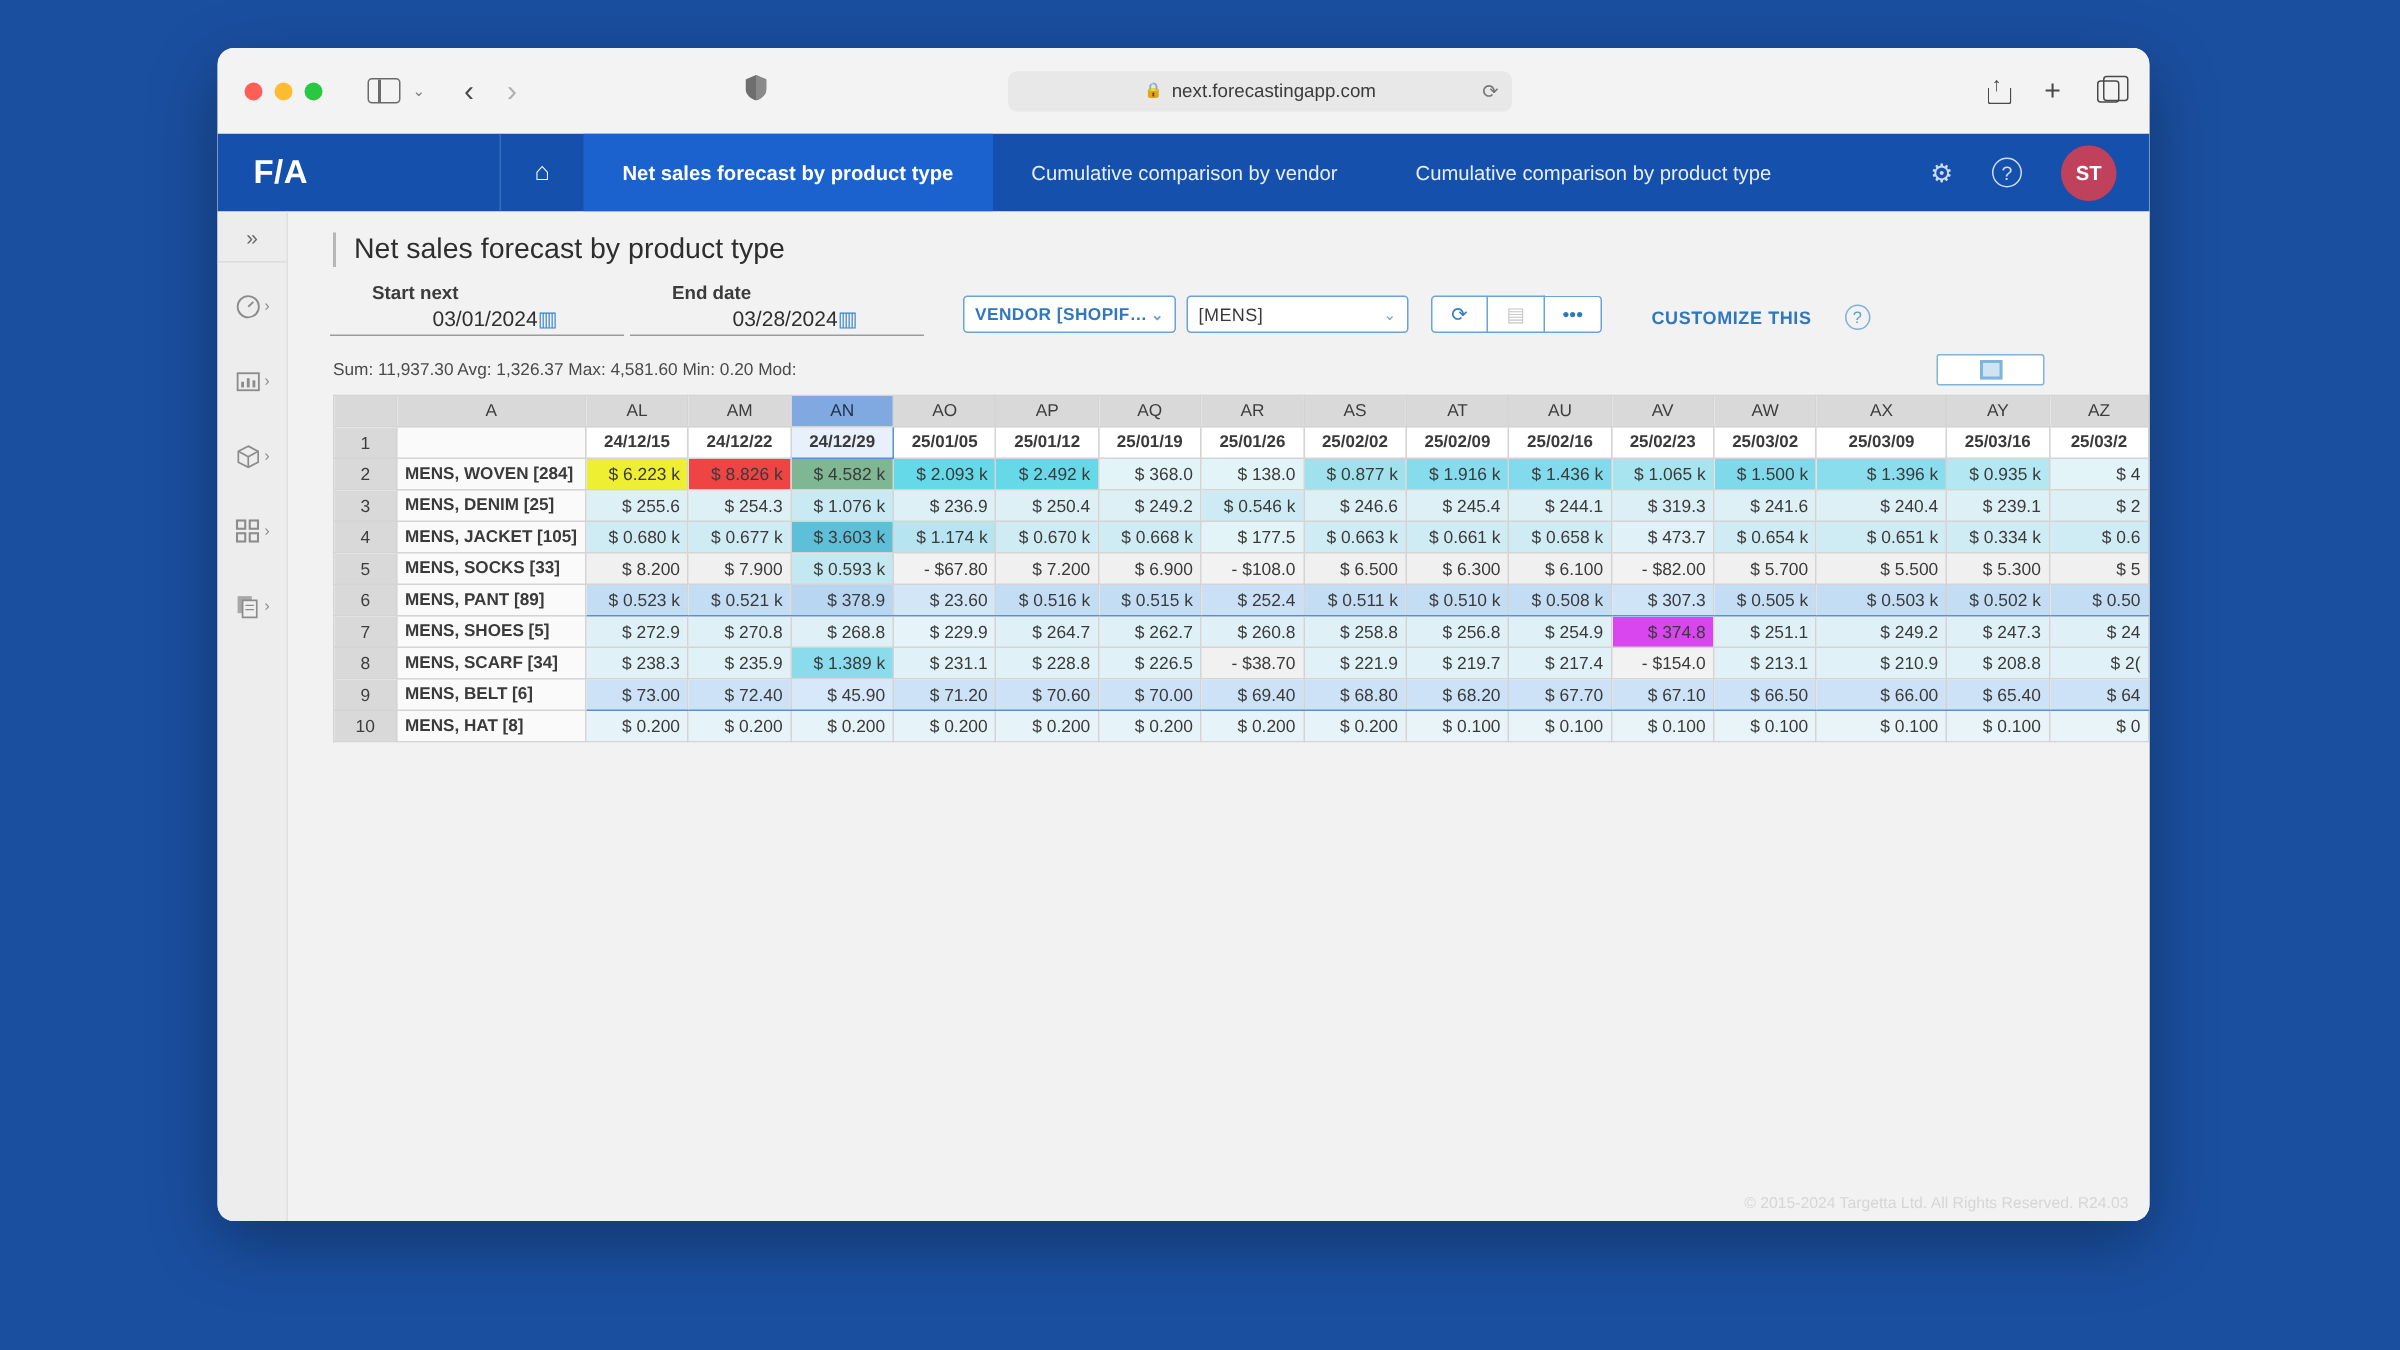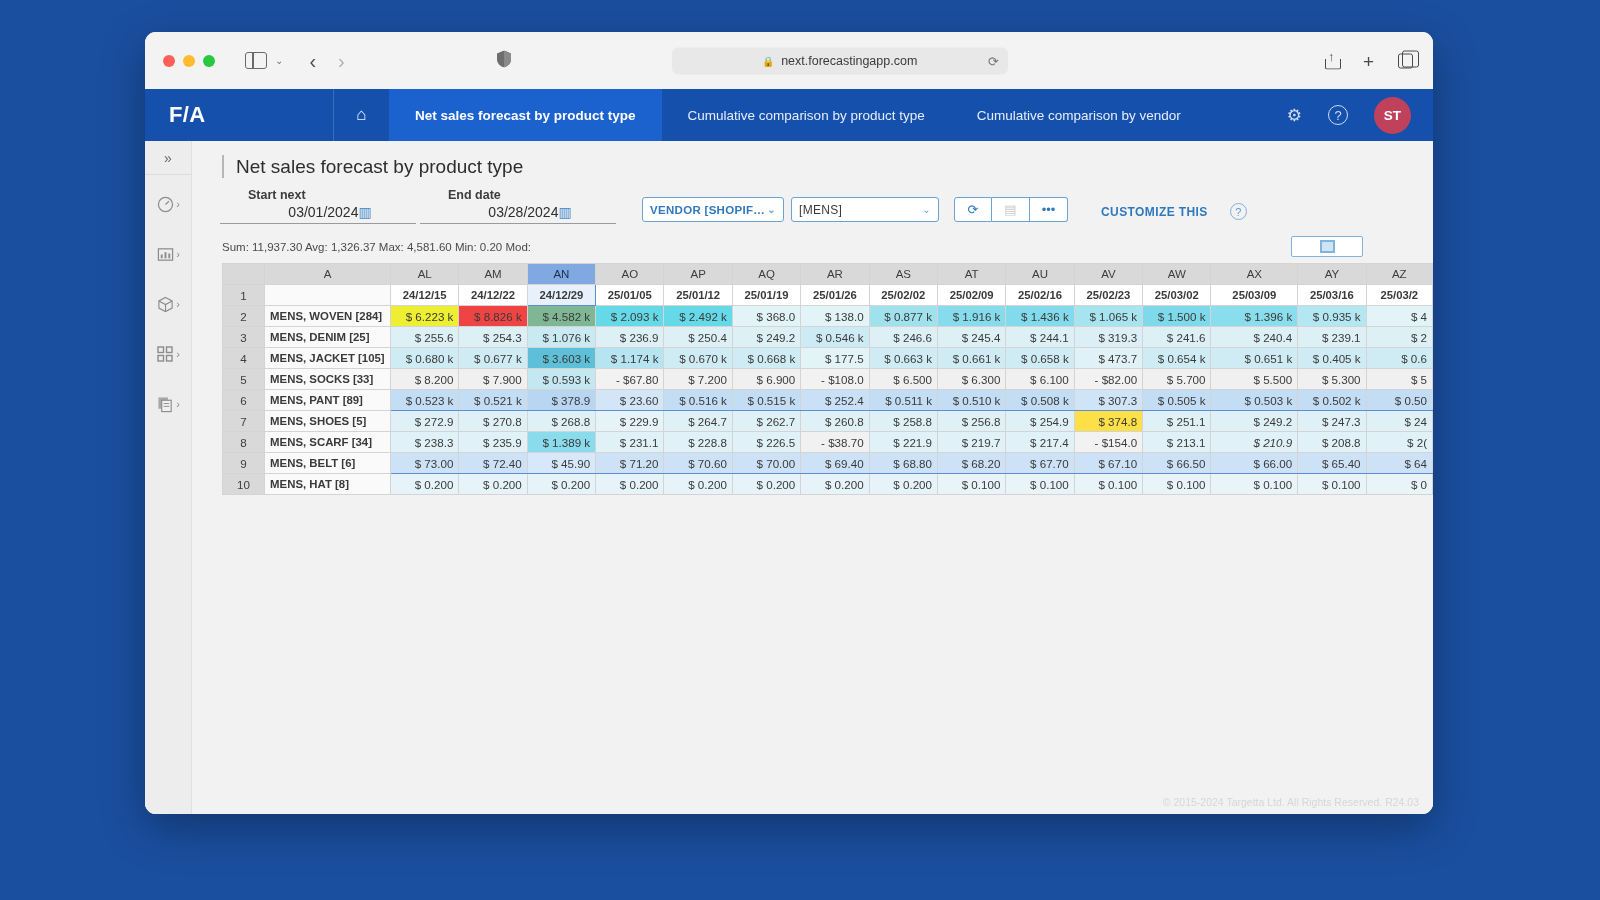--- a/index.html
+++ b/index.html
@@ -242,24 +242,24 @@
 
       <div class="appbar">
         <div class="brand">F/A</div>
         <div class="home-tab">
           <span class="home-ic">⌂</span>
         </div>
         <div class="navtab active">
           <span>Net sales forecast by product type</span>
         </div>
         <div class="navtab">
-          <span>Cumulative comparison by product type</span>
+          <span>Cumulative comparison by vendor</span>
         </div>
         <div class="navtab">
-          <span>Cumulative comparison by vendor</span>
+          <span>Cumulative comparison by product type</span>
         </div>
         <div class="appbar-spacer"></div>
         <div class="appbar-right">
           <span class="gear-ic">⚙</span>
           <span class="help-ic">?</span>
           <div class="avatar">ST</div>
         </div>
       </div>
 
       <div class="body-row">
@@ -466,21 +466,21 @@
                     <td class="num" style="background: rgb(182, 228, 240);">$ 1.174 k</td>
                     <td class="num" style="background: rgb(207, 236, 244);">$ 0.670 k</td>
                     <td class="num" style="background: rgb(207, 236, 244);">$ 0.668 k</td>
                     <td class="num" style="background: rgb(226, 244, 248);">$ 177.5</td>
                     <td class="num" style="background: rgb(207, 236, 244);">$ 0.663 k</td>
                     <td class="num" style="background: rgb(207, 236, 244);">$ 0.661 k</td>
                     <td class="num" style="background: rgb(207, 236, 244);">$ 0.658 k</td>
                     <td class="num" style="background: rgb(224, 242, 247);">$ 473.7</td>
                     <td class="num" style="background: rgb(207, 236, 244);">$ 0.654 k</td>
                     <td class="num" style="background: rgb(207, 236, 244);">$ 0.651 k</td>
-                    <td class="num" style="background: rgb(207, 236, 244);">$ 0.405 k</td>
+                    <td class="num" style="background: rgb(207, 236, 244);">$ 0.334 k</td>
                     <td class="num" style="background: rgb(207, 236, 244);">$ 0.6</td>
                   </tr>
                   <tr>
                     <td class="rowhdr">5</td>
                     <td class="namecell">MENS, SOCKS [33]</td>
                     <td class="num" style="background: rgb(240, 240, 240);">$ 8.200</td>
                     <td class="num" style="background: rgb(240, 240, 240);">$ 7.900</td>
                     <td class="num selcol-cell" style="background: rgb(196, 232, 242);">$ 0.593 k</td>
                     <td class="num" style="background: rgb(242, 242, 242);">- $67.80</td>
                     <td class="num" style="background: rgb(240, 240, 240);">$ 7.200</td>
@@ -520,42 +520,42 @@
                     <td class="num" style="background: rgb(223, 241, 247);">$ 272.9</td>
                     <td class="num" style="background: rgb(223, 241, 247);">$ 270.8</td>
                     <td class="num selcol-cell" style="background: rgb(223, 241, 247);">$ 268.8</td>
                     <td class="num" style="background: rgb(230, 244, 249);">$ 229.9</td>
                     <td class="num" style="background: rgb(223, 241, 247);">$ 264.7</td>
                     <td class="num" style="background: rgb(223, 241, 247);">$ 262.7</td>
                     <td class="num" style="background: rgb(223, 241, 247);">$ 260.8</td>
                     <td class="num" style="background: rgb(223, 241, 247);">$ 258.8</td>
                     <td class="num" style="background: rgb(223, 241, 247);">$ 256.8</td>
                     <td class="num" style="background: rgb(223, 241, 247);">$ 254.9</td>
-                    <td class="num" style="background: #fde047;">$ 374.8</td>
+                    <td class="num" style="background: #d946ef;">$ 374.8</td>
                     <td class="num" style="background: rgb(223, 241, 247);">$ 251.1</td>
                     <td class="num" style="background: rgb(223, 241, 247);">$ 249.2</td>
                     <td class="num" style="background: rgb(223, 241, 247);">$ 247.3</td>
                     <td class="num" style="background: rgb(223, 241, 247);">$ 24</td>
                   </tr>
                   <tr>
                     <td class="rowhdr">8</td>
                     <td class="namecell">MENS, SCARF [34]</td>
                     <td class="num" style="background: rgb(224, 242, 247);">$ 238.3</td>
                     <td class="num" style="background: rgb(224, 242, 247);">$ 235.9</td>
                     <td class="num selcol-cell" style="background: rgb(138, 219, 236);">$ 1.389 k</td>
                     <td class="num" style="background: rgb(224, 242, 247);">$ 231.1</td>
                     <td class="num" style="background: rgb(224, 242, 247);">$ 228.8</td>
                     <td class="num" style="background: rgb(224, 242, 247);">$ 226.5</td>
                     <td class="num" style="background: rgb(241, 241, 241);">- $38.70</td>
                     <td class="num" style="background: rgb(224, 242, 247);">$ 221.9</td>
                     <td class="num" style="background: rgb(224, 242, 247);">$ 219.7</td>
                     <td class="num" style="background: rgb(224, 242, 247);">$ 217.4</td>
                     <td class="num" style="background: rgb(242, 242, 242);">- $154.0</td>
                     <td class="num" style="background: rgb(224, 242, 247);">$ 213.1</td>
-                    <td class="num" style="background: rgb(224, 242, 247); font-style: italic;">$ 210.9</td>
+                    <td class="num" style="background: rgb(224, 242, 247);">$ 210.9</td>
                     <td class="num" style="background: rgb(224, 242, 247);">$ 208.8</td>
                     <td class="num" style="background: rgb(224, 242, 247);">$ 2(</td>
                   </tr>
                   <tr class="selrow">
                     <td class="rowhdr">9</td>
                     <td class="namecell">MENS, BELT [6]</td>
                     <td class="num" style="background: rgb(205, 226, 247);">$ 73.00</td>
                     <td class="num" style="background: rgb(205, 226, 247);">$ 72.40</td>
                     <td class="num selcol-cell" style="background: rgb(214, 232, 249);">$ 45.90</td>
                     <td class="num" style="background: rgb(205, 226, 247);">$ 71.20</td>

